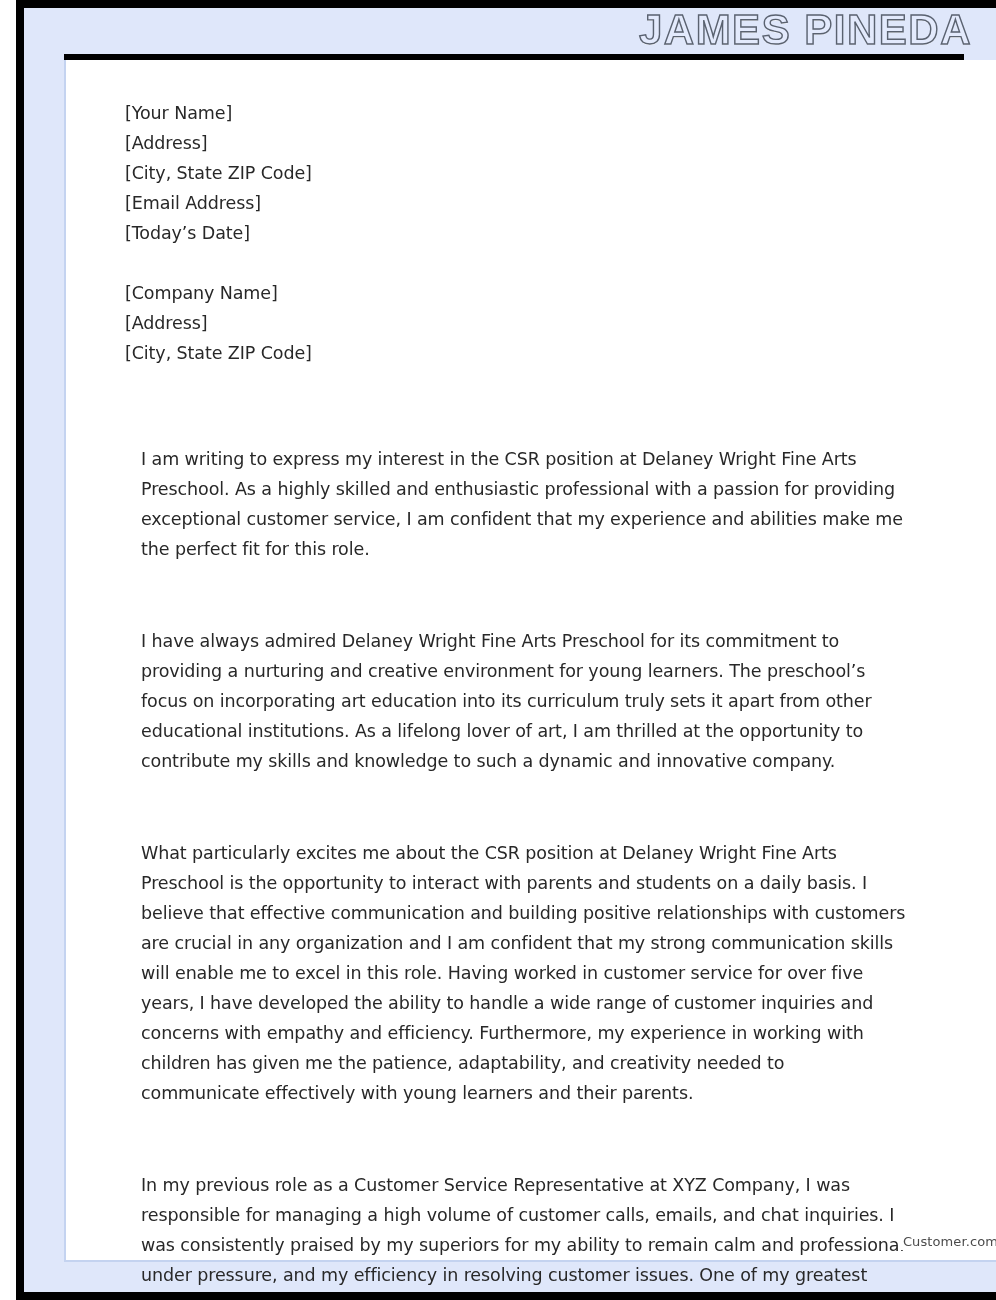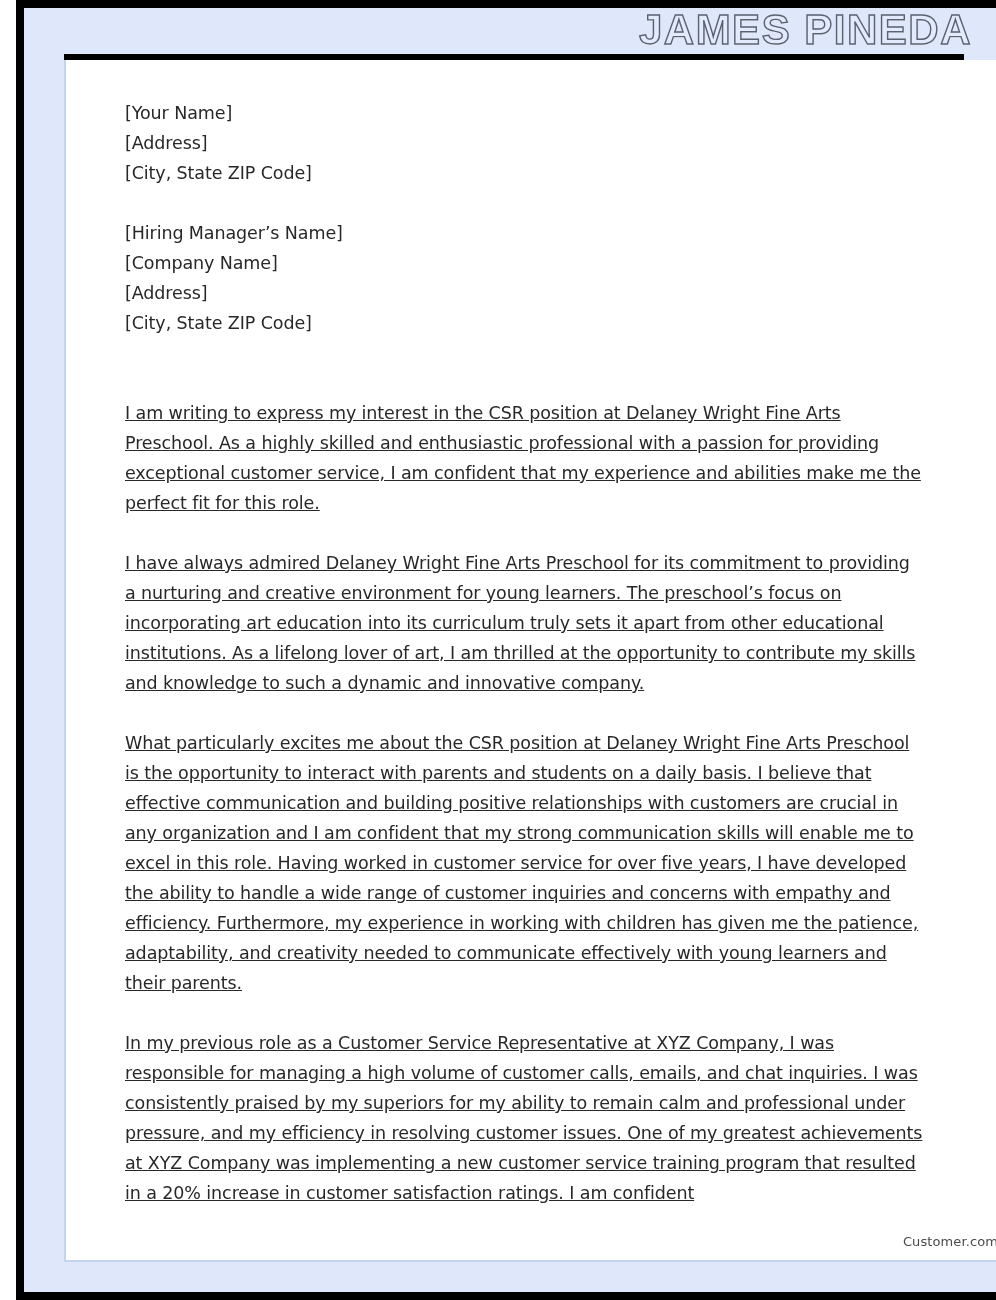--- a/index.html
+++ b/index.html
@@ -96,23 +96,22 @@
     color: #282828;
     letter-spacing: -0.1px;
   }
   .addr-line {
     white-space: nowrap;
   }
   .block-gap {
     height: 30px;
   }
   .para {
-    margin: 0;
+    margin: 16px;
     padding: 0;
-    text-decoration: underline;
   }
   .para + .block-gap {
     height: 30px;
   }
 
   
   .watermark {
     position: absolute;
     right: 20px;
     bottom: 10px;
@@ -137,26 +136,27 @@
     <div class="top-rule"></div>
 
     <div class="page">
 
       <div class="letter">
 
         <div>
           <div class="addr-line">[Your Name]</div>
           <div class="addr-line">[Address]</div>
           <div class="addr-line">[City, State ZIP Code]</div>
+          <div class="addr-line">[Email Address]</div>
+          <div class="addr-line">[Today’s Date]</div>
         </div>
 
         <div class="block-gap"></div>
 
         <div>
-          <div class="addr-line">[Hiring Manager’s Name]</div>
           <div class="addr-line">[Company Name]</div>
           <div class="addr-line">[Address]</div>
           <div class="addr-line">[City, State ZIP Code]</div>
         </div>
 
         <div class="block-gap"></div>
 
 
         <div class="block-gap"></div>
 

